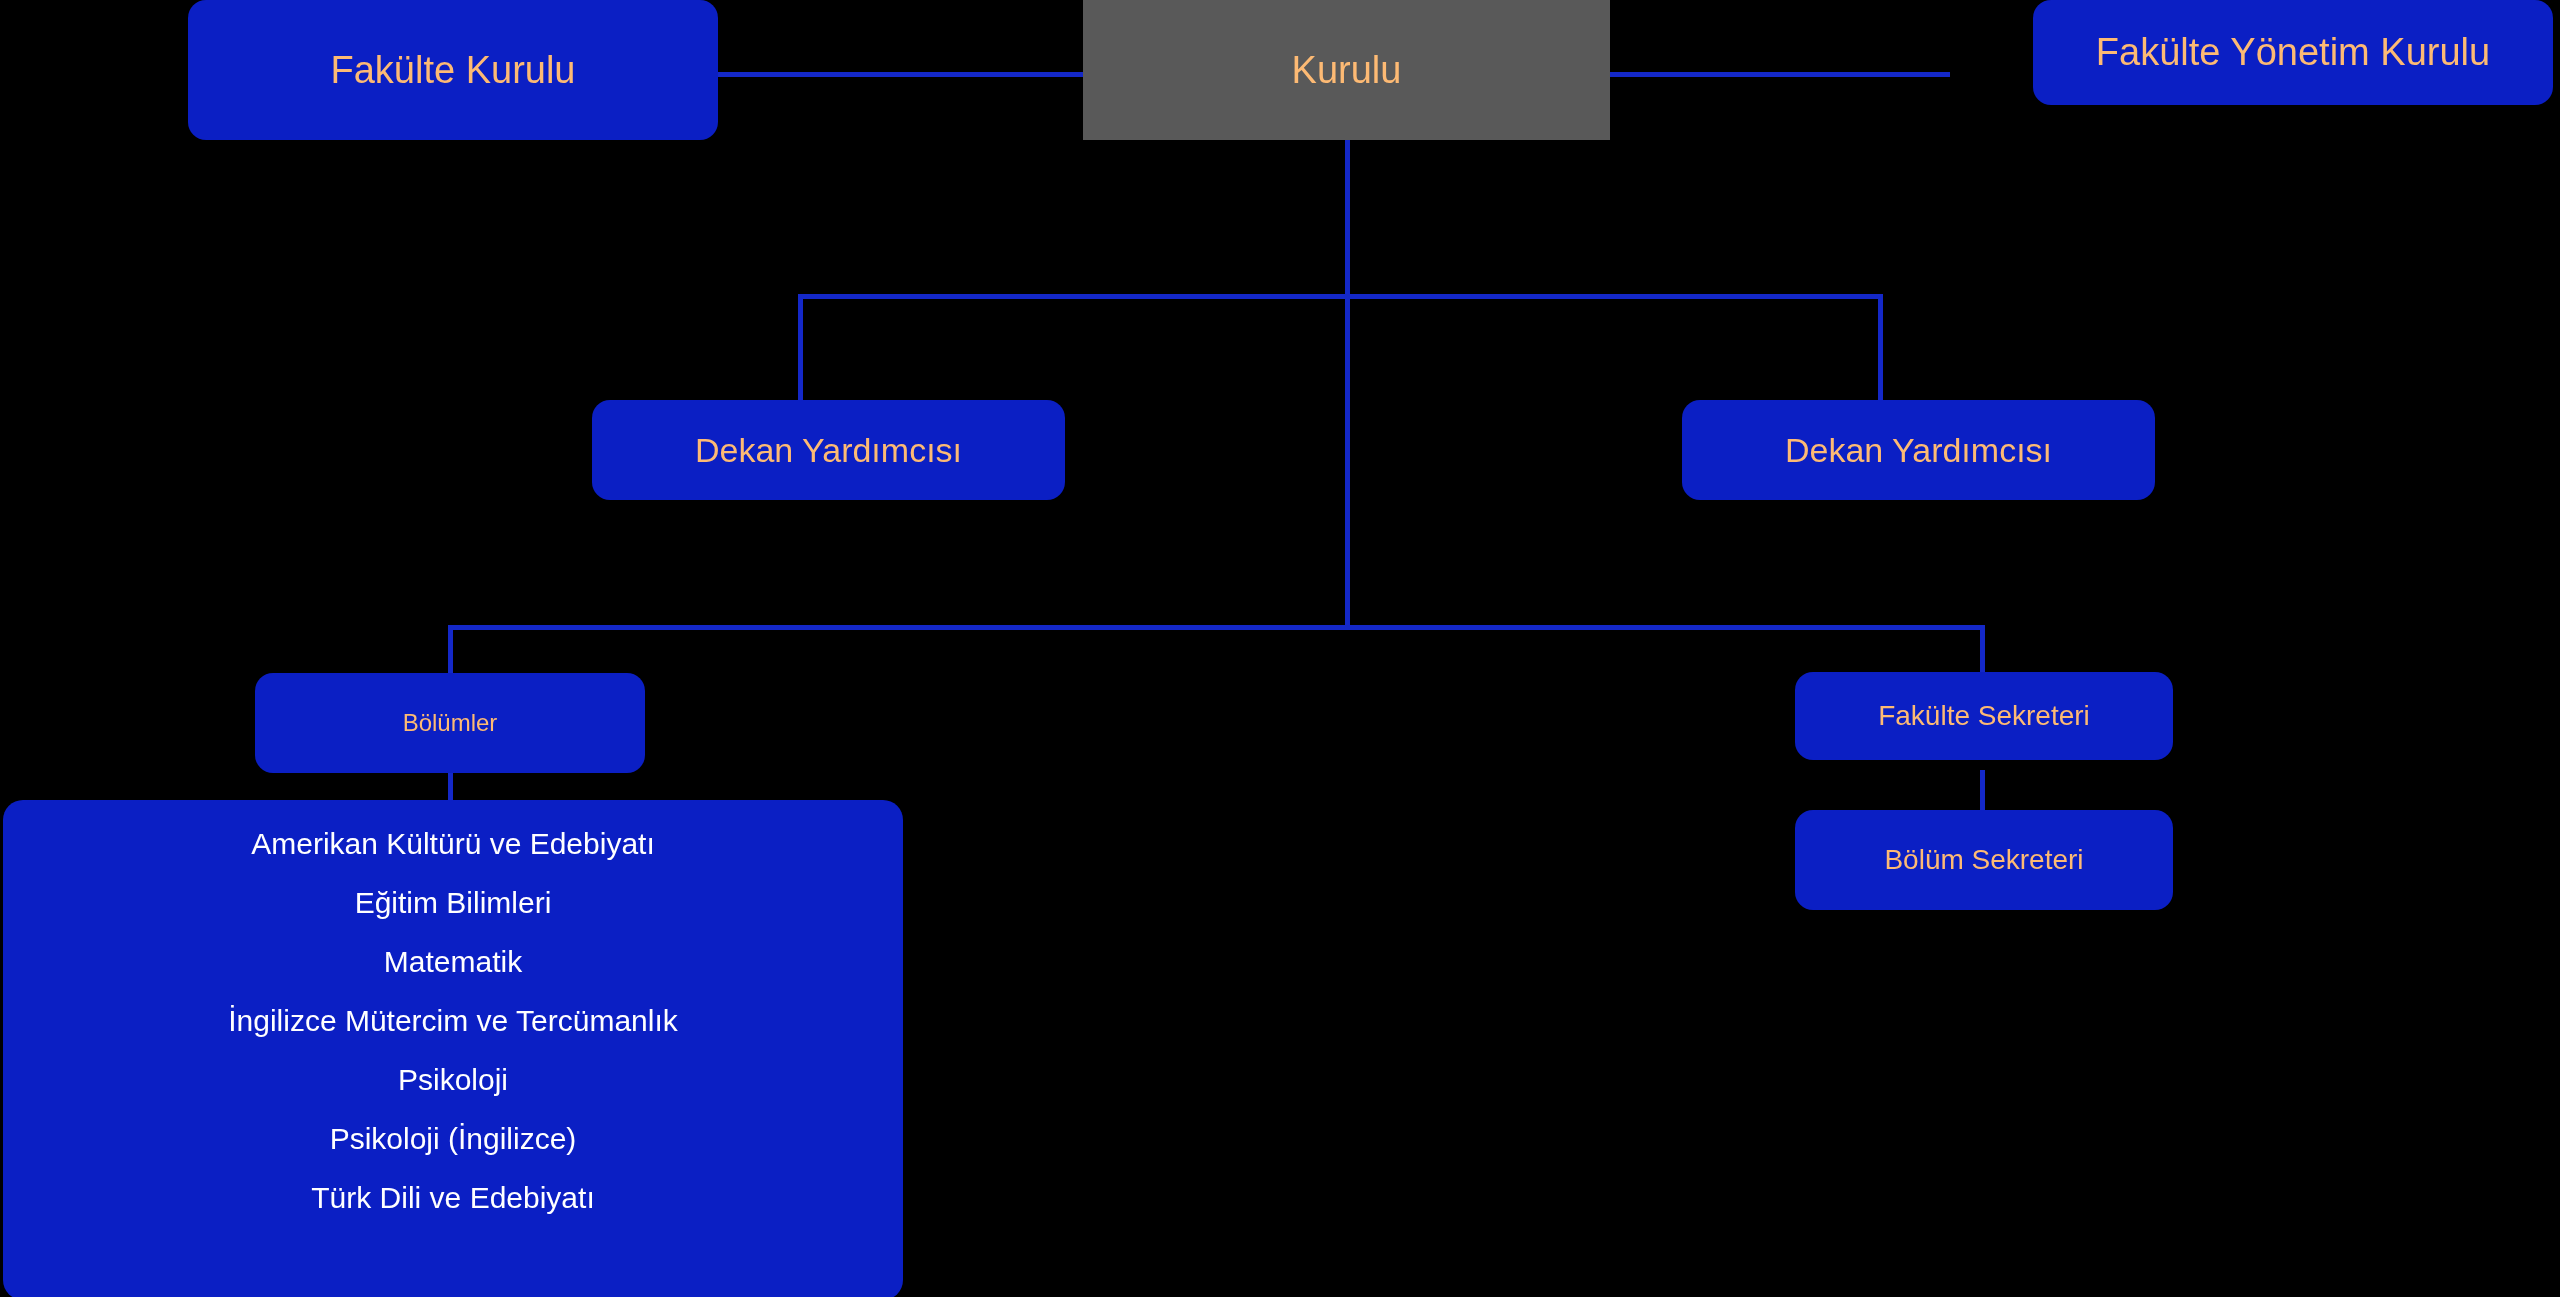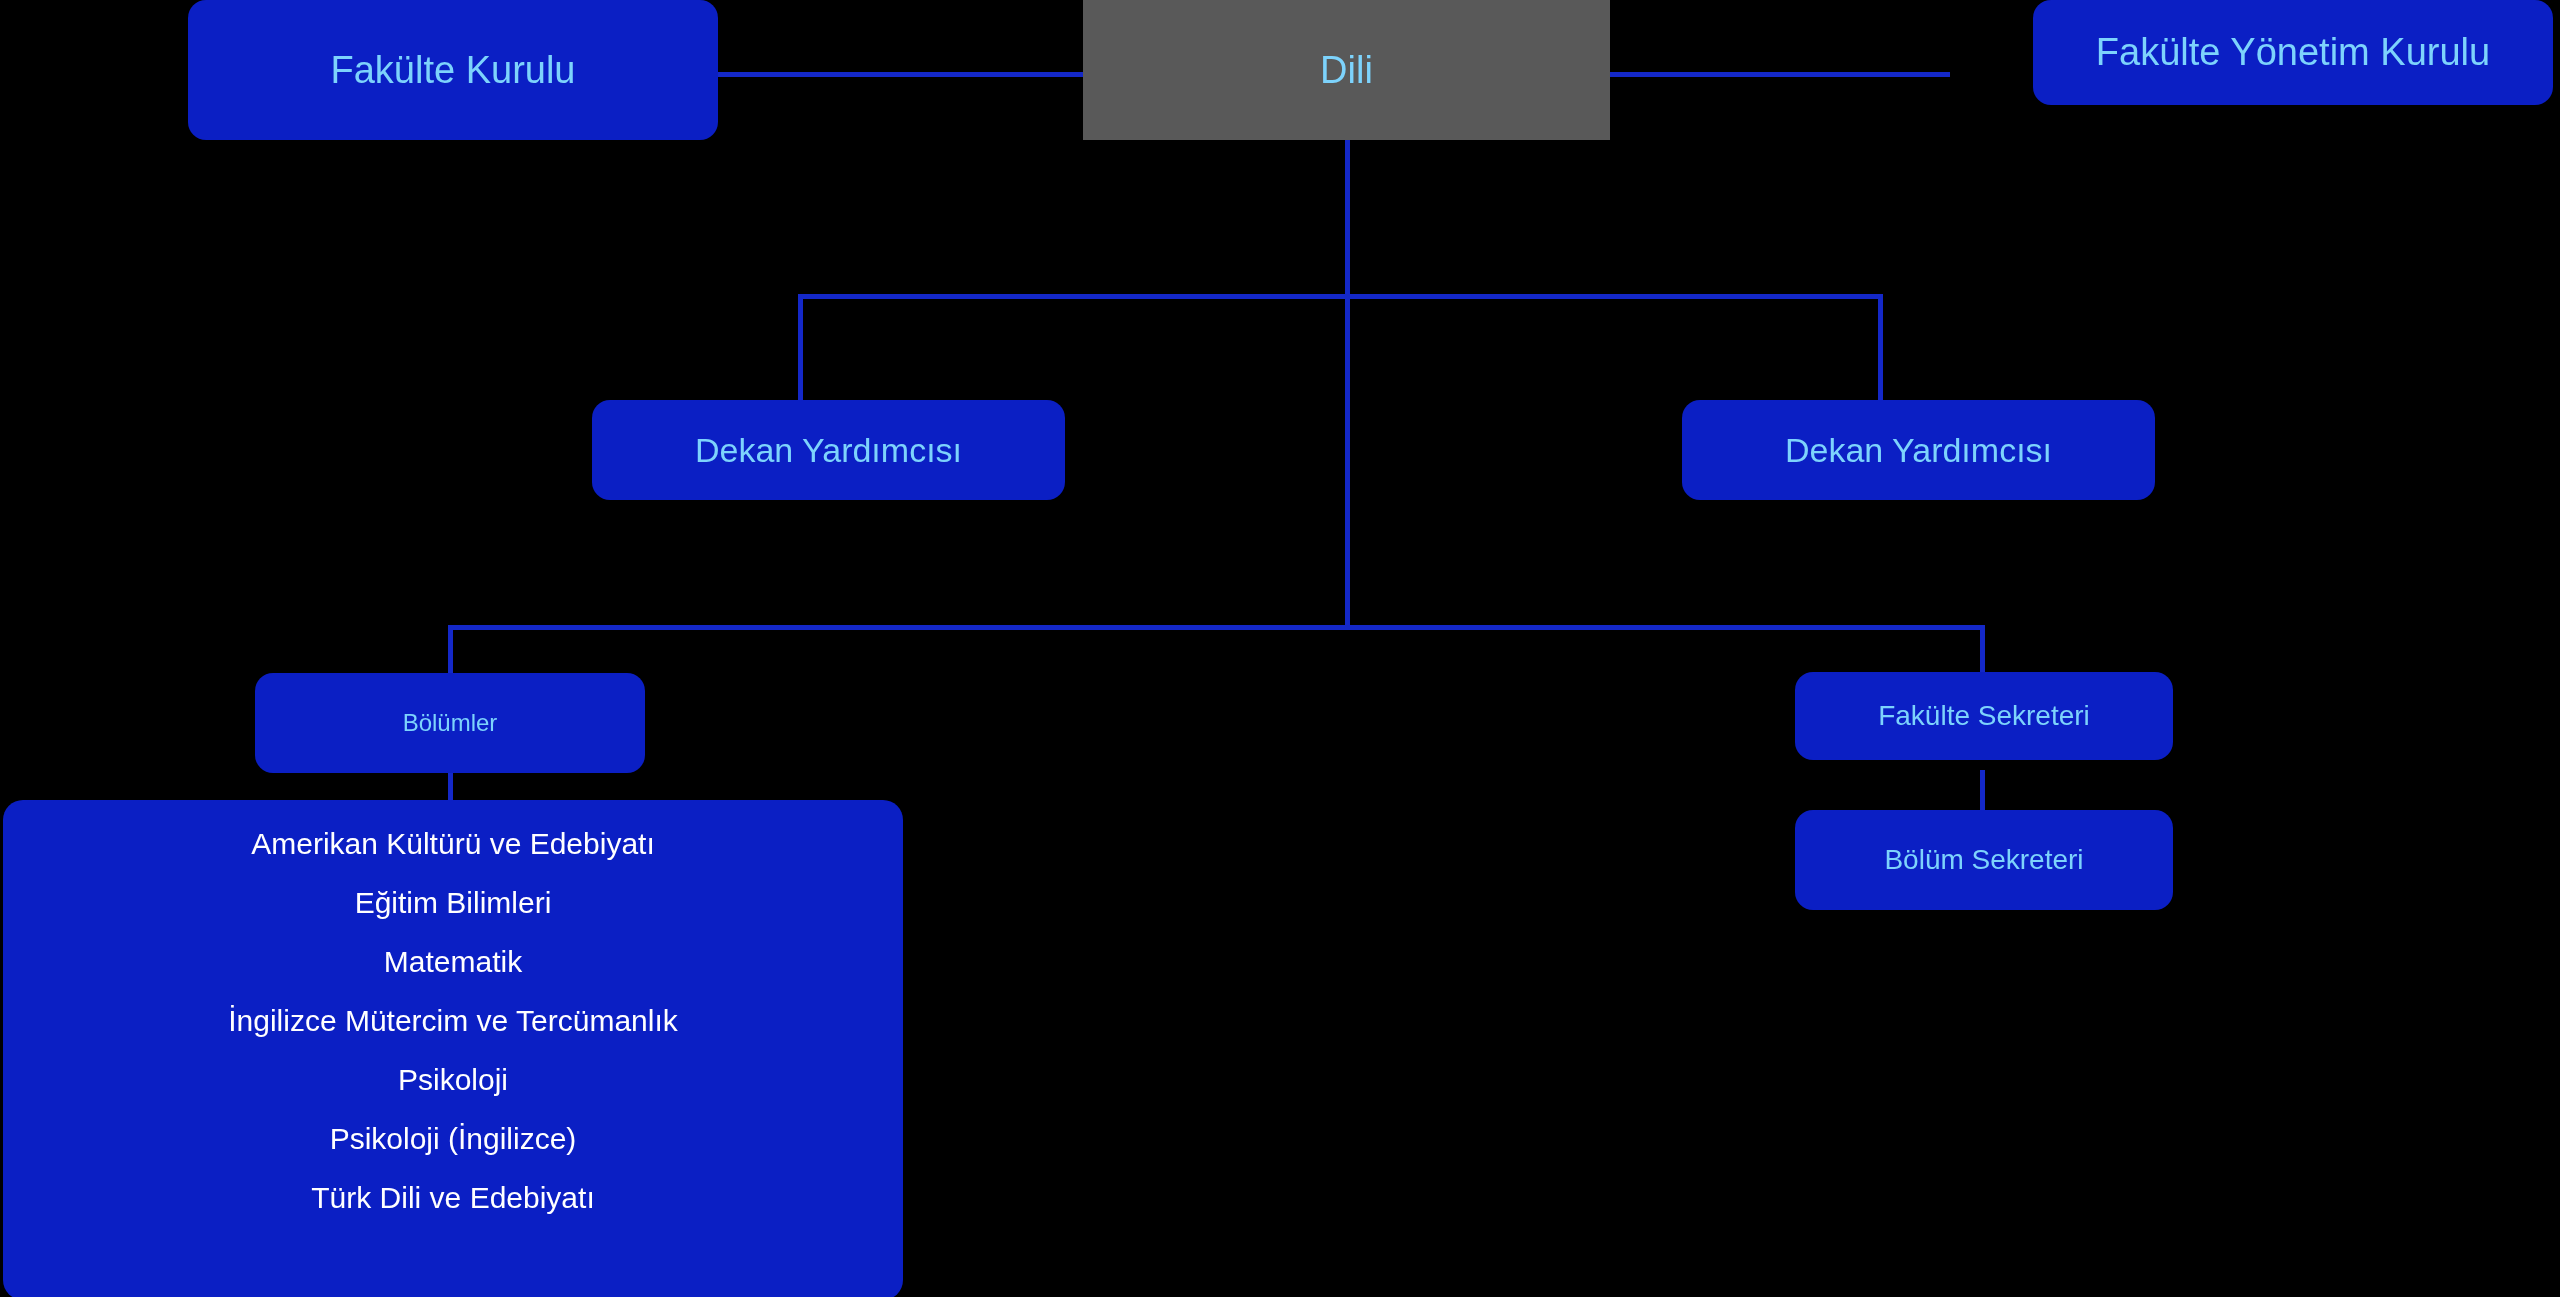--- a/index.html
+++ b/index.html
@@ -17,21 +17,21 @@
     background: #000000;
     overflow: hidden;
   }
   .node {
     position: absolute;
     box-sizing: border-box;
     display: flex;
     align-items: center;
     justify-content: center;
     text-align: center;
-    color: #7dd3fc;
+    color: #fdba74;
     border-radius: 18px;
     z-index: 3;
     line-height: 1.18;
     padding: 4px 14px;
   }
   .node.blue { background: #0B1FC4; }
   .node.gray { background: #595959; border-radius: 0; }
 
   .connector {
     position: absolute;
@@ -85,21 +85,21 @@
 
   <div class="connector" style="left:448px; top:772px; width:5px; height:32px;"></div>
 
   <div class="connector" style="left:1980px; top:770px; width:5px; height:44px;"></div>
 
   <div class="node blue" style="left:188px; top:0px; width:530px; height:140px; font-size:38px;">
     <span>Fakülte Kurulu</span>
   </div>
 
   <div class="node gray" style="left:1083px; top:0px; width:527px; height:140px; font-size:38px;">
-    <span>Dili</span>
+    <span>Kurulu</span>
   </div>
 
   <div class="node blue" style="left:2033px; top:0px; width:520px; height:105px; font-size:38px;">
     <span>Fakülte Yönetim Kurulu</span>
   </div>
 
   <div class="node blue" style="left:592px; top:400px; width:473px; height:100px; font-size:34px;">
     <span>Dekan Yardımcısı</span>
   </div>
 

